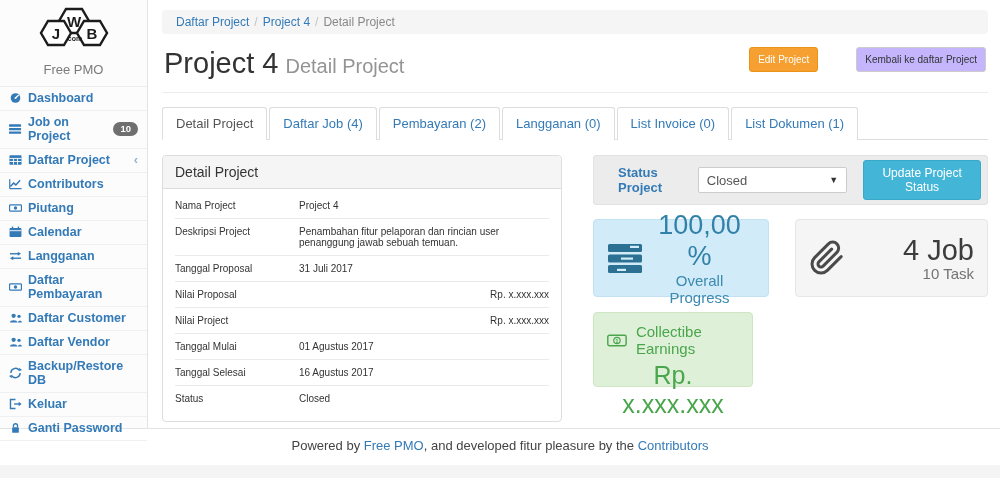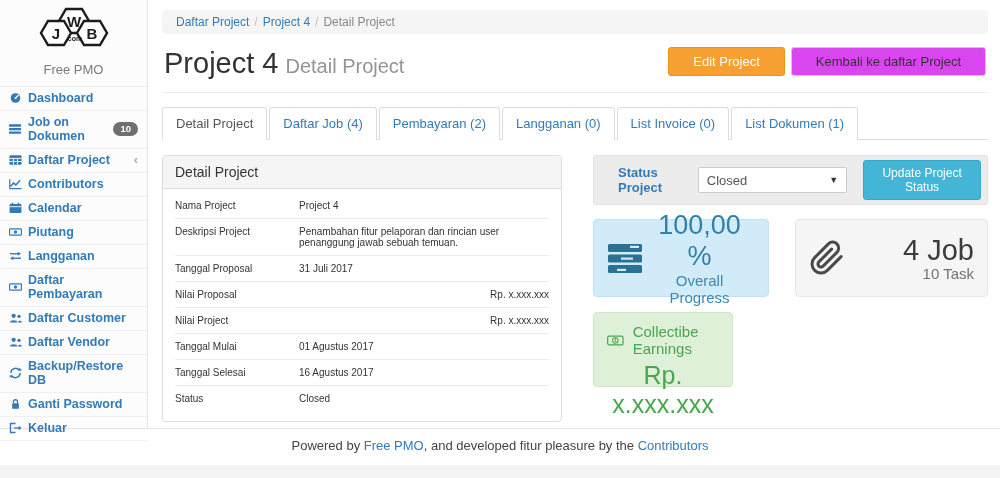--- a/index.html
+++ b/index.html
@@ -23,23 +23,23 @@
   
   .main { flex:1; padding:10px 12px 0 14px; overflow:hidden; }
   .breadcrumb { background:#f5f5f5; border-radius:4px; padding:5px 14px; font-size:12px; color:#888; }
   .breadcrumb a { color:#337ab7; text-decoration:none; }
   .breadcrumb .sep { color:#c3c3c3; padding:0 5px; }
 
   .head-row { display:flex; align-items:flex-start; margin:13px 2px 0; }
   .head-row h1 { font-weight:normal; font-size:29px; color:#333; }
   .head-row h1 small { font-size:20px; color:#949494; margin-left:7px; }
   .head-btns { margin-left:auto; display:flex; gap:6px; }
-  .btn { font-size:13px; padding:6px 24px; border-radius:3px; cursor:pointer; border:1px solid transparent; }
+  .btn { font-size:10px; padding:6px 8px; border-radius:3px; cursor:pointer; border:1px solid transparent; }
   .btn-warning { background:#f5a030; border-color:#eb9316; color:#fff; }
-  .btn-default { background:#d946ef; border-color:#ccc; color:#333; }
+  .btn-default { background:#c4b5fd; border-color:#ccc; color:#333;margin-left:32px; }
   .hr { border-top:1px solid #ececec; margin:12px 0 0; }
 
   .tabs { display:flex; list-style:none; margin-top:13px; border-bottom:1px solid #ddd; }
   .tabs li { font-size:13px; padding:8px 13px; border:1px solid #ddd; border-bottom:none;
              border-radius:3px 3px 0 0; margin-right:2px; color:#337ab7; cursor:pointer;
              position:relative; top:1px; background:#fff; }
   .tabs li.active { color:#555; border-bottom:1px solid #fff; }
 
   .content { display:flex; margin-top:15px; }
 
@@ -68,21 +68,21 @@
   .boxes { display:flex; margin-top:14px; }
   .ibox { border-radius:4px; height:78px; display:flex; align-items:center; padding:0 13px; }
   .box-blue { width:176px; background:#d2ebf8; border:1px solid #c2e1f2; }
   .box-blue .num { font-size:27px; color:#3181a8; }
   .box-blue .sub { font-size:15px; color:#3b8ab0; text-align:center; }
   .box-blue .txt { flex:1; text-align:center; }
   .box-gray { width:193px; margin-left:auto; background:#f5f5f5; border:1px solid #e6e6e6; }
   .box-gray .txt { flex:1; text-align:right; }
   .box-gray .num { font-size:29px; color:#3c3c3c; line-height:30px; }
   .box-gray .sub { font-size:15px; color:#737373; }
-  .box-green { width:140px; background:#dff0d8; border:1px solid #cfe6c4; margin-top:15px;
+  .box-green { width:160px; background:#dff0d8; border:1px solid #cfe6c4; margin-top:15px;
                height:75px; border-radius:4px; padding:10px 13px; }
   .g-row1 { display:flex; align-items:center; gap:9px; font-size:15px; color:#49a64c; }
   .g-row2 { font-size:25px; color:#49a64c; text-align:center; margin-top:4px; }
 
   
   .footer { background:#fff; border-top:1px solid #e4e4e4; text-align:center;
             padding:9px 0 12px; font-size:13px; color:#444; }
   .footer a { color:#337ab7; text-decoration:none; }
 </style>
 </head>
@@ -123,21 +123,21 @@
         <li>
           <span class="icn">
             <svg width="13" height="12" viewBox="0 0 14 12">
                 <g fill="#337ab7">
                   <rect x="0" y="1" width="13" height="2.6" rx="0.6"></rect>
                   <rect x="0" y="4.8" width="13" height="2.6" rx="0.6"></rect>
                   <rect x="0" y="8.6" width="13" height="2.6" rx="0.6"></rect>
                 </g>
               </svg>
           </span>
-          <span>Job on Dokumen</span>
+          <span>Job on Project</span>
           <span class="badge">10</span>
         </li>
         <li>
           <span class="icn">
             <svg width="13" height="12" viewBox="0 0 14 12">
                 <rect x="0.5" y="1" width="13" height="10" rx="0.8" fill="#337ab7"></rect>
                 <g stroke="#fcfcfc" stroke-width="1">
                   <path d="M0.5 4.3h13M0.5 7.6h13M4.8 4.3V11M9.2 4.3V11"></path>
                 </g>
               </svg>
@@ -151,40 +151,40 @@
                 <path d="M0.8 11V0.8" stroke="#337ab7" stroke-width="1.3" fill="none"></path>
                 <path d="M0.8 11H13.5" stroke="#337ab7" stroke-width="1.3" fill="none"></path>
                 <path d="M1.5 8.8L5 5l2.4 2 4.6-5" stroke="#337ab7" stroke-width="1.6" fill="none"></path>
               </svg>
           </span>
           <span>Contributors</span>
         </li>
         <li>
           <span class="icn">
             <svg width="13" height="12" viewBox="0 0 14 12">
+                <rect x="0.6" y="2.6" width="12.8" height="6.8" rx="1" fill="none" stroke="#337ab7" stroke-width="1.3"></rect>
+                <circle cx="7" cy="6" r="1.8" fill="#337ab7"></circle>
+              </svg>
+          </span>
+          <span>Piutang</span>
+        </li>
+        <li>
+          <span class="icn">
+            <svg width="13" height="12" viewBox="0 0 14 12">
                 <rect x="0.6" y="1.8" width="12.8" height="9.6" rx="1" fill="#337ab7"></rect>
                 <path d="M0.6 4.6h12.8" stroke="#fcfcfc" stroke-width="1"></path>
                 <rect x="3" y="0.2" width="1.6" height="2.4" fill="#337ab7"></rect>
                 <rect x="9.4" y="0.2" width="1.6" height="2.4" fill="#337ab7"></rect>
               </svg>
           </span>
           <span>Calendar</span>
         </li>
         <li>
           <span class="icn">
             <svg width="13" height="12" viewBox="0 0 14 12">
-                <rect x="0.6" y="2.6" width="12.8" height="6.8" rx="1" fill="none" stroke="#337ab7" stroke-width="1.3"></rect>
-                <circle cx="7" cy="6" r="1.8" fill="#337ab7"></circle>
-              </svg>
-          </span>
-          <span>Piutang</span>
-        </li>
-        <li>
-          <span class="icn">
-            <svg width="13" height="12" viewBox="0 0 14 12">
                 <path d="M1 3.6h9" stroke="#337ab7" stroke-width="1.5"></path>
                 <polygon points="9.4,1.4 13,3.6 9.4,5.8" fill="#337ab7"></polygon>
                 <path d="M13 8.4H4" stroke="#337ab7" stroke-width="1.5"></path>
                 <polygon points="4.6,6.2 1,8.4 4.6,10.6" fill="#337ab7"></polygon>
               </svg>
           </span>
           <span>Langganan</span>
         </li>
         <li>
           <span class="icn">
@@ -223,35 +223,35 @@
                 <path d="M12 6a5 5 0 0 1-9 3M2 6a5 5 0 0 1 9-3" stroke="#337ab7" stroke-width="1.5" fill="none"></path>
                 <polygon points="11,0.4 11,4 14,2.8" fill="#337ab7"></polygon>
                 <polygon points="3,11.6 3,8 0,9.2" fill="#337ab7"></polygon>
               </svg>
           </span>
           <span>Backup/Restore DB</span>
         </li>
         <li>
           <span class="icn">
             <svg width="13" height="12" viewBox="0 0 14 12">
-                <rect x="3.4" y="5.2" width="7.2" height="6" rx="1" fill="#337ab7"></rect>
-                <path d="M4.8 5.2V3.6a2.2 2.2 0 0 1 4.4 0v1.6" stroke="#337ab7" stroke-width="1.4" fill="none"></path>
-              </svg>
-          </span>
-          <span>Ganti Password</span>
-        </li>
-        <li>
-          <span class="icn">
-            <svg width="13" height="12" viewBox="0 0 14 12">
                 <path d="M7 1.2H1.6v9.6H7" stroke="#337ab7" stroke-width="1.5" fill="none"></path>
                 <path d="M5.5 6h5.5" stroke="#337ab7" stroke-width="1.5"></path>
                 <polygon points="10.4,3.6 13.6,6 10.4,8.4" fill="#337ab7"></polygon>
               </svg>
           </span>
           <span>Keluar</span>
+        </li>
+        <li>
+          <span class="icn">
+            <svg width="13" height="12" viewBox="0 0 14 12">
+                <rect x="3.4" y="5.2" width="7.2" height="6" rx="1" fill="#337ab7"></rect>
+                <path d="M4.8 5.2V3.6a2.2 2.2 0 0 1 4.4 0v1.6" stroke="#337ab7" stroke-width="1.4" fill="none"></path>
+              </svg>
+          </span>
+          <span>Ganti Password</span>
         </li>
       </ul>
     </div>
 
     <div class="main">
 
       <div class="breadcrumb">
         <a href="#">Daftar Project</a><span class="sep">/</span><a href="#">Project 4</a><span class="sep">/</span><span>Detail Project</span>
       </div>
 

